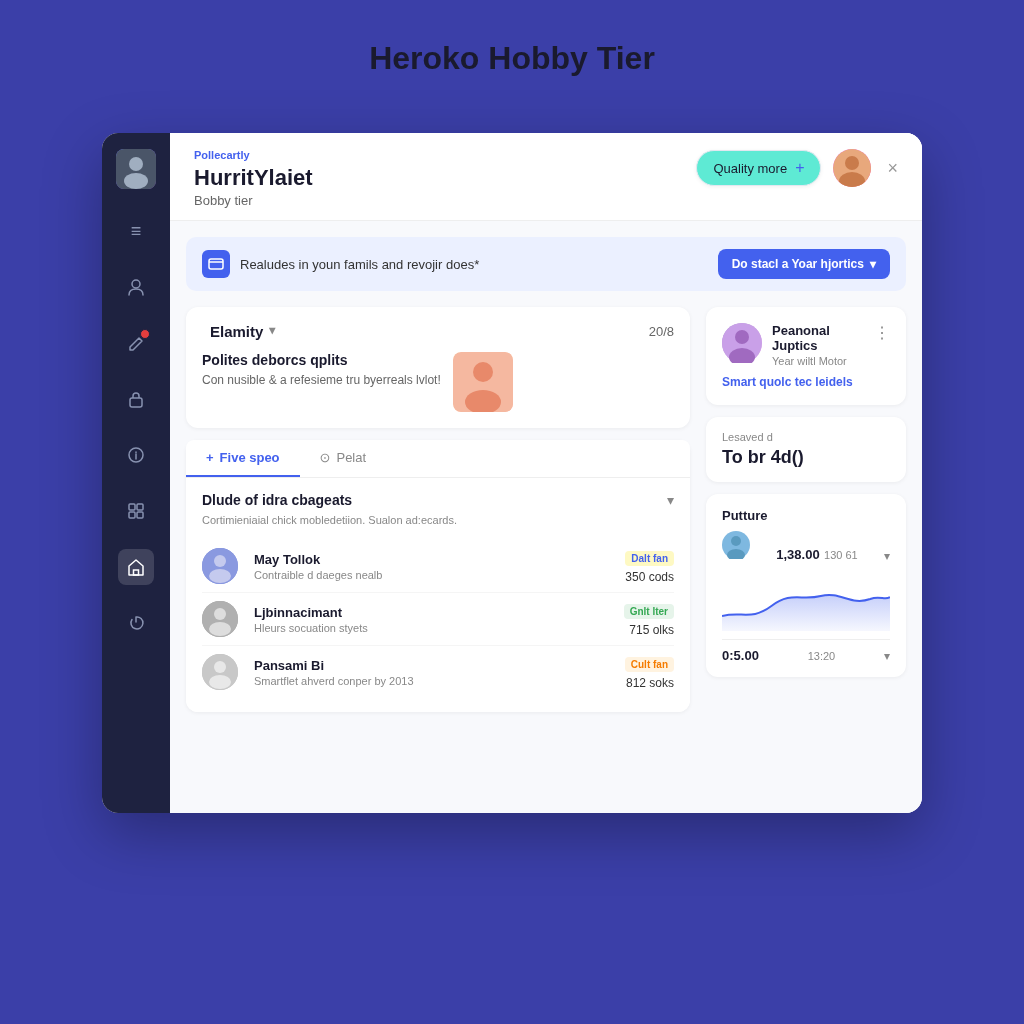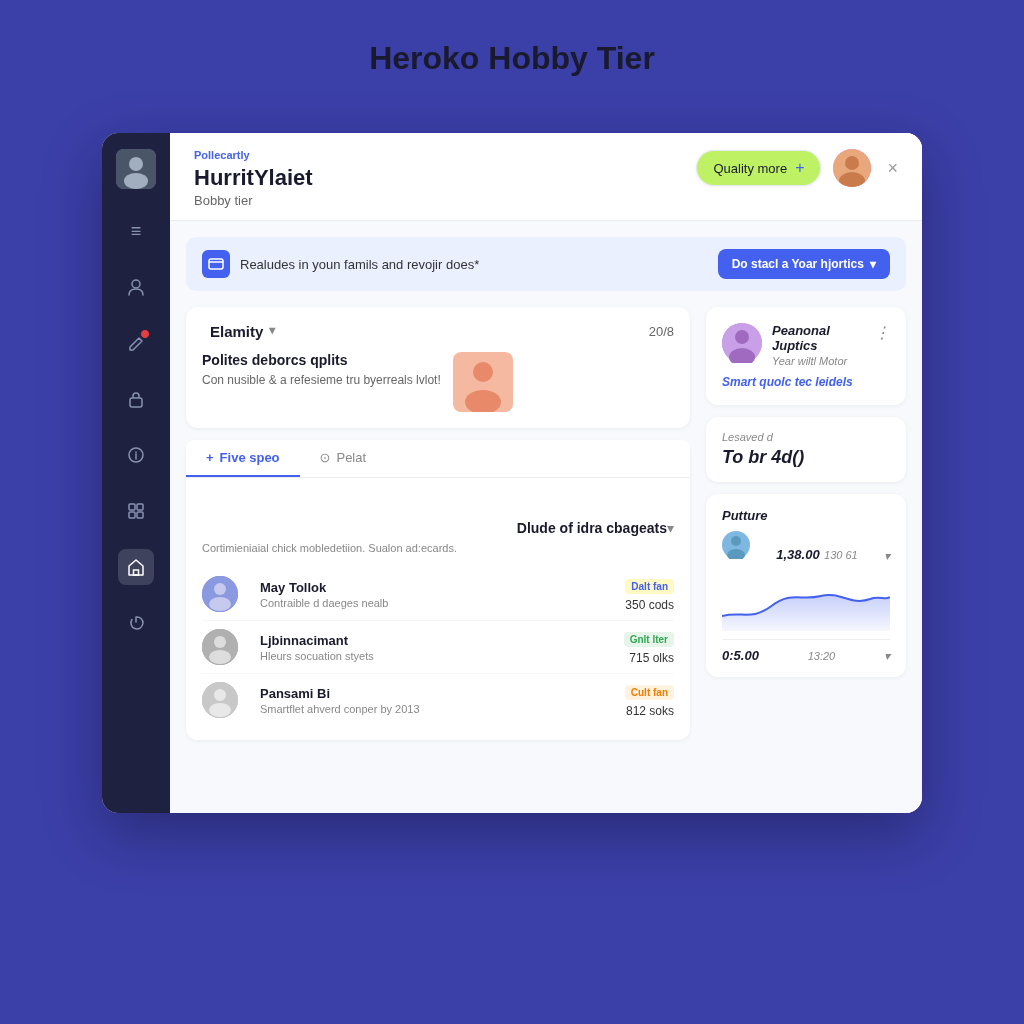--- a/index.html
+++ b/index.html
@@ -132,21 +132,21 @@
     .header-right {
       display: flex;
       align-items: center;
       gap: 12px;
     }
 
     .quality-btn {
       display: flex;
       align-items: center;
       gap: 8px;
-      background: #bef264;
+      background: #5eead4;
       border: 1px solid #e2e8f0;
       border-radius: 20px;
       padding: 8px 16px;
       font-size: 13px;
       font-weight: 500;
       color: #1a1a2e;
       cursor: pointer;
       box-shadow: 0 1px 4px rgba(0,0,0,0.06);
     }
 
@@ -321,42 +321,41 @@
     
     .section {
       background: #fff;
       border-radius: 0 0 12px 12px;
       padding: 14px 16px;
     }
 
     .section-header {
       display: flex;
       align-items: center;
-      justify-content: flex-end;
+      justify-content: space-between;
       margin-bottom: 6px;
-      margin-top: 28px;
     }
 
     .section-title {
       font-size: 14px;
       font-weight: 700;
       color: #1a1a2e;
     }
 
     .section-desc {
       font-size: 11px;
       color: #888;
       margin-bottom: 14px;
     }
 
     
     .person-row {
       display: flex;
       align-items: center;
-      gap: 22px;
+      gap: 16px;
       padding: 8px 0;
       border-bottom: 1px solid #f5f5f5;
     }
 
     .person-row:last-child { border-bottom: none; }
 
     .person-avatar {
       width: 36px; height: 36px;
       border-radius: 50%;
       flex-shrink: 0;
@@ -401,21 +400,20 @@
       font-weight: 500;
     }
 
     
     .right-panel {
       width: 200px;
       flex-shrink: 0;
       display: flex;
       flex-direction: column;
       gap: 12px;
-      font-style: italic;
     }
 
     .profile-card {
       background: #fff;
       border-radius: 12px;
       padding: 16px;
       box-shadow: 0 1px 4px rgba(0,0,0,0.06);
     }
 
     .profile-card-header {

